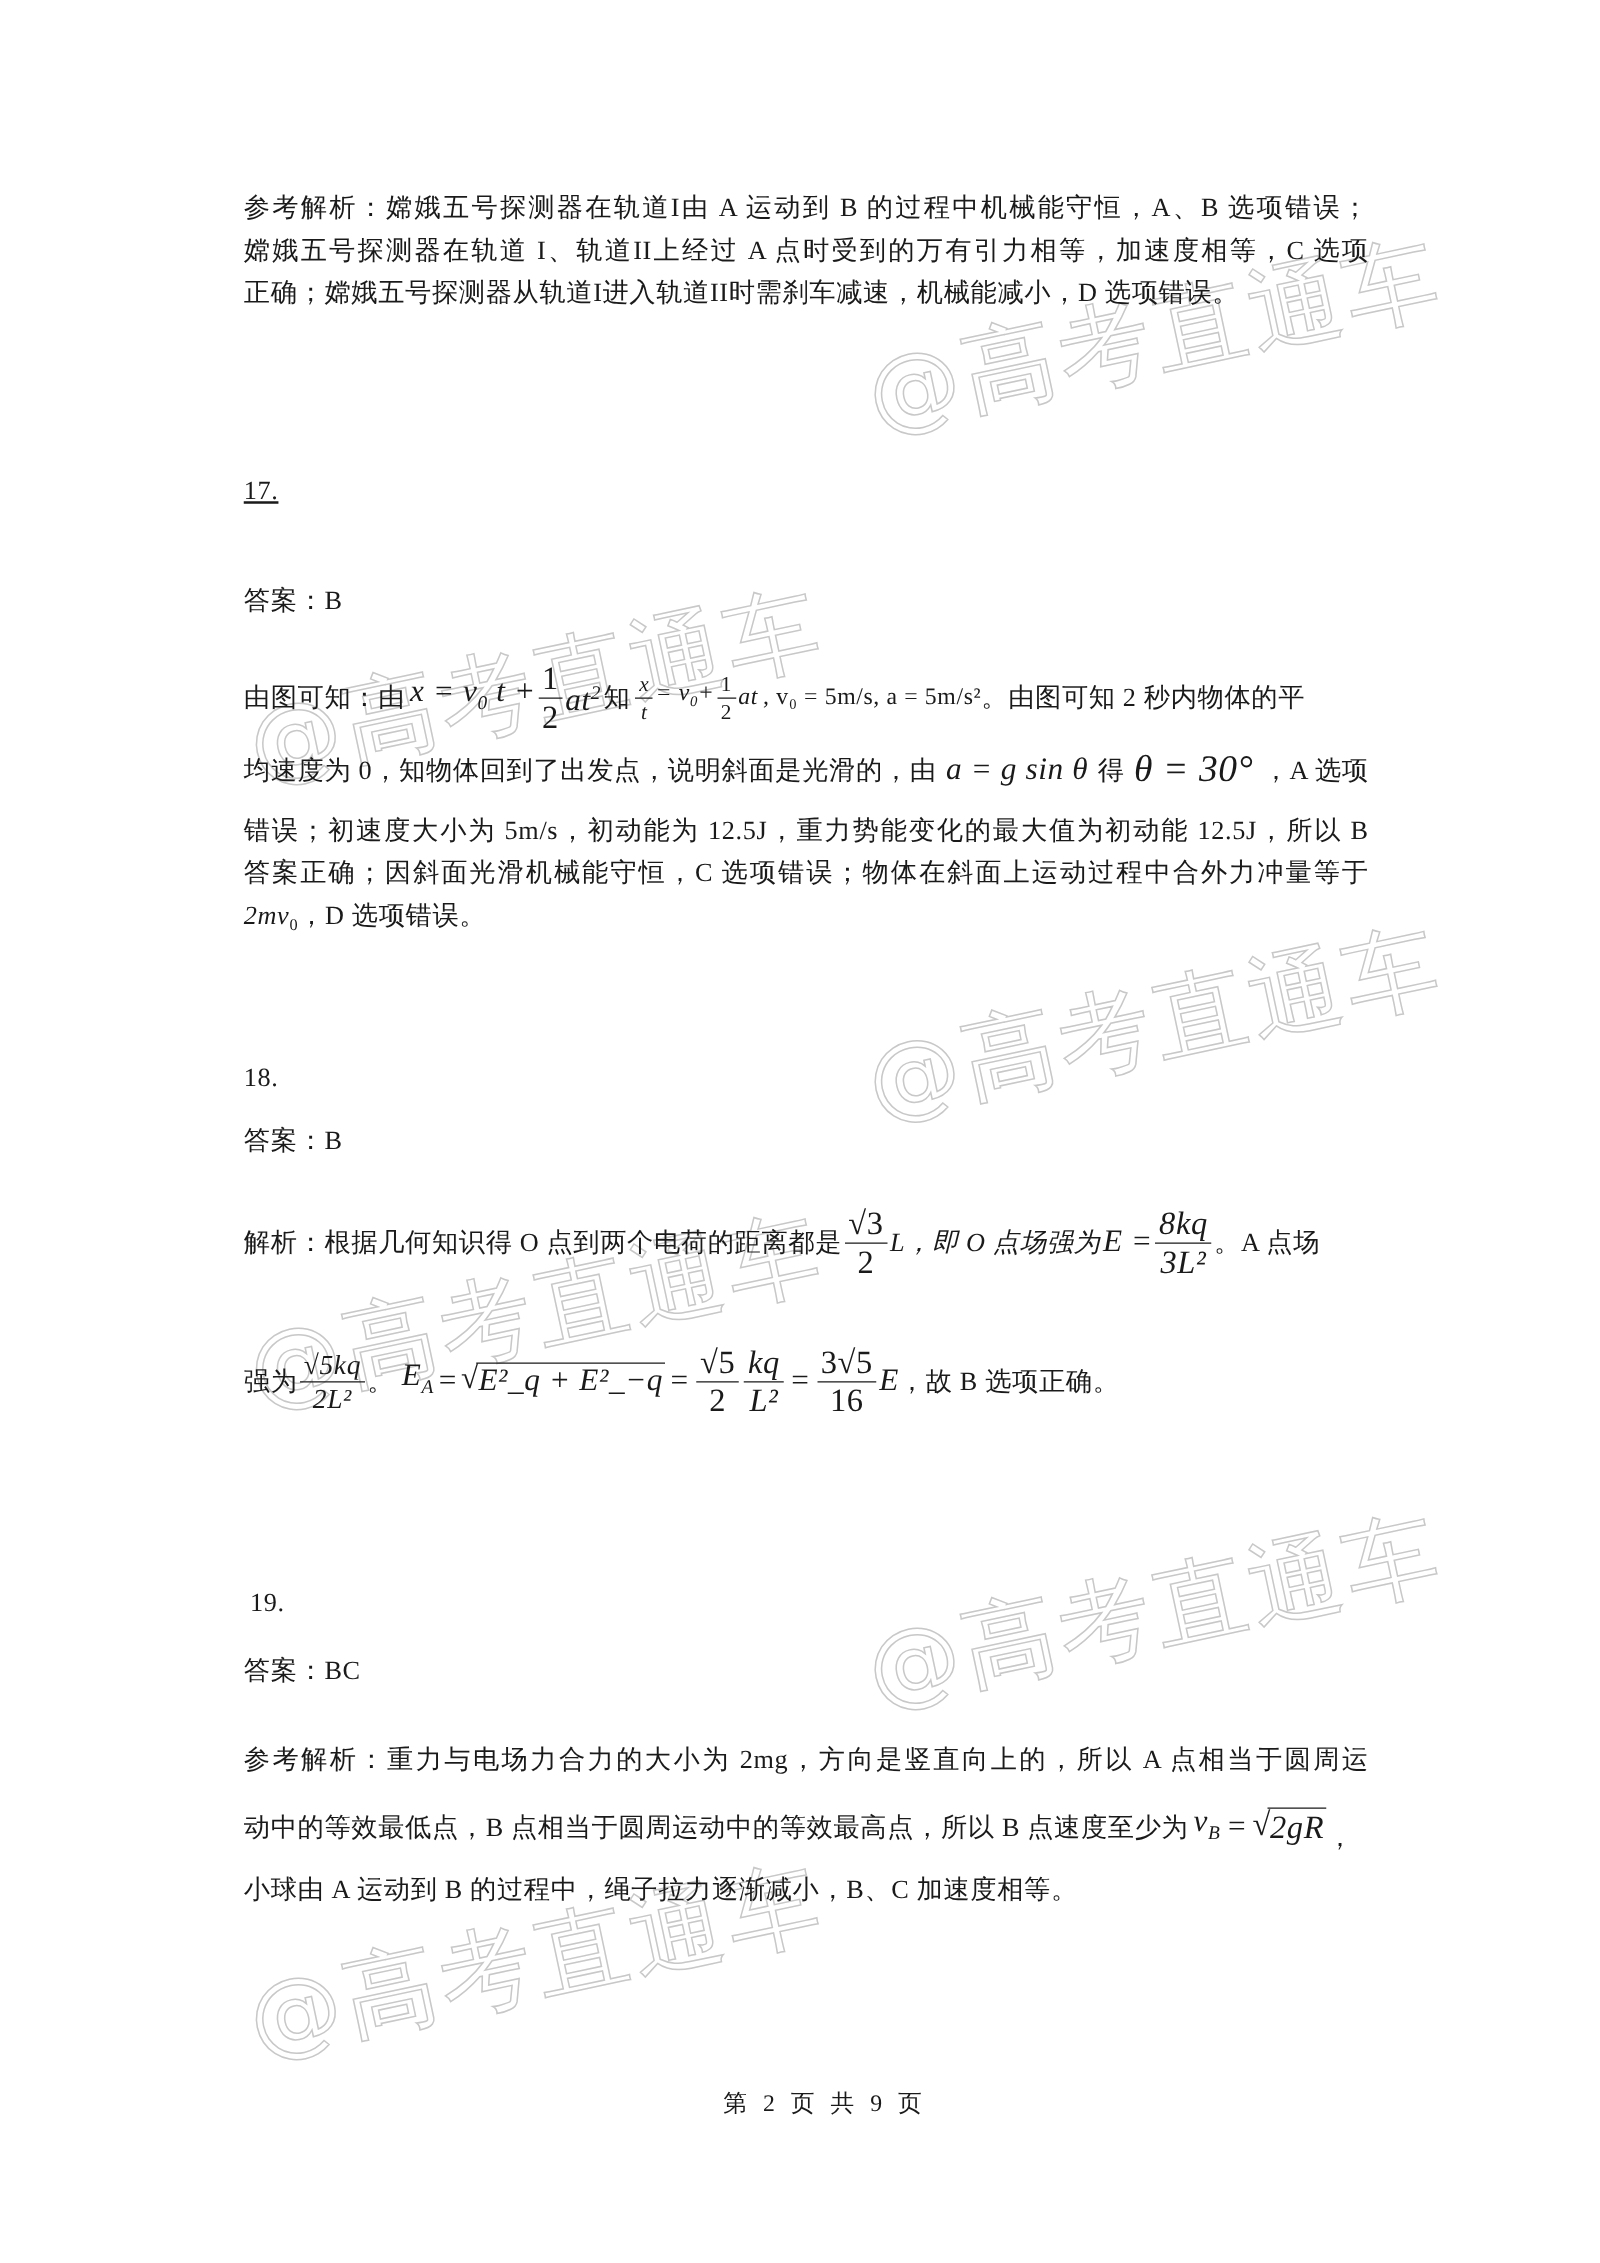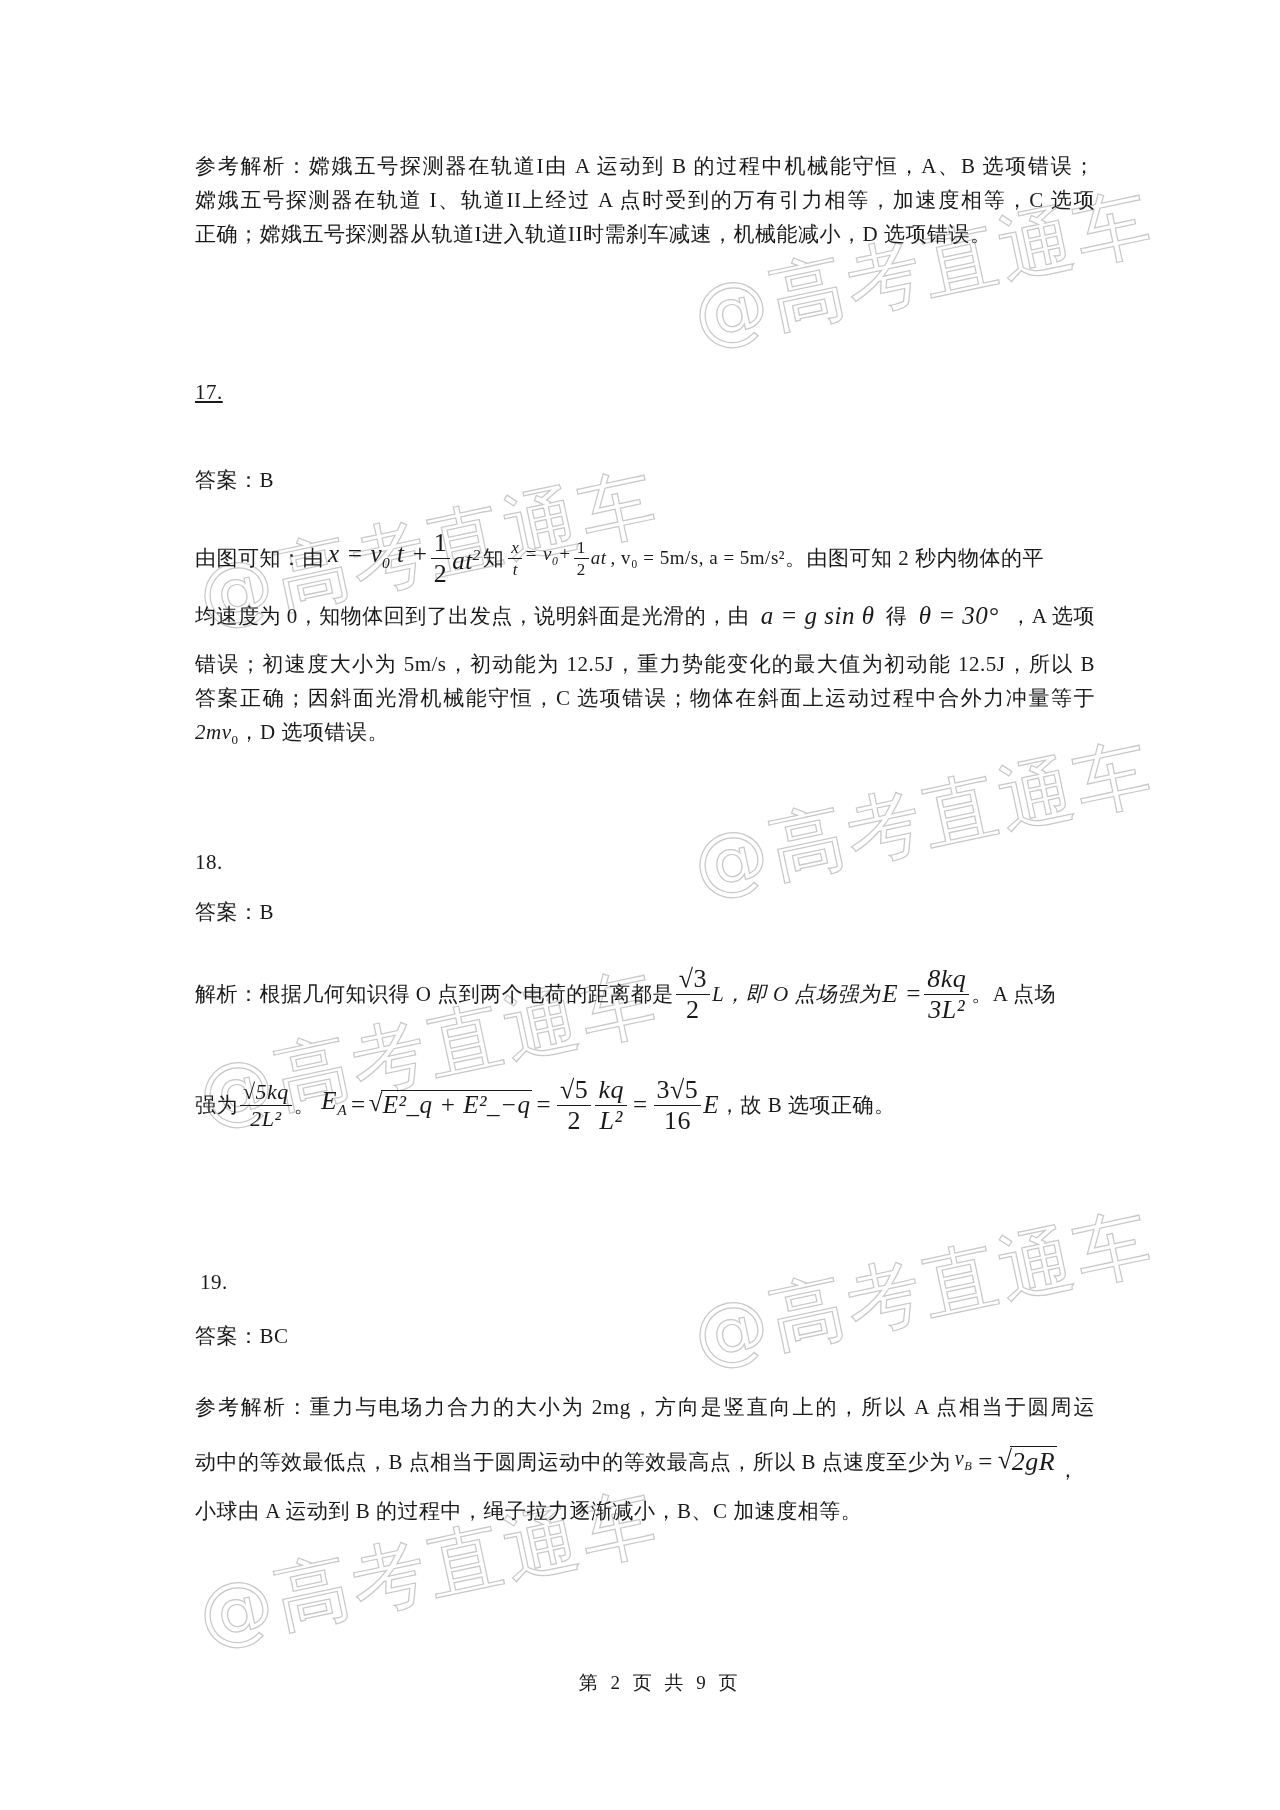--- a/index.html
+++ b/index.html
@@ -69,21 +69,21 @@
     </span>
     <span class="m" style="font-size:19px;">at</span>
     <span style="font-size:19px;margin-left:4px;">, v₀ = 5m/s, a = 5m/s²</span>
     <span>。由图可知 2 秒内物体的平</span>
   </div>
 
   <div class="line" style="top:598px;height:36px;display:flex;align-items:center;justify-content:space-between;">
     <span>均速度为 0，知物体回到了出发点，说明斜面是光滑的，由</span>
     <span class="m" style="font-size:25px;">a = g sin θ</span>
     <span>得</span>
-    <span class="m" style="font-size:25px;">θ = 30°</span>
+    <span class="m" style="font-size:30px;">θ = 30°</span>
     <span>，A 选项</span>
   </div>
 
   <div class="line just" style="top:650px;">错误；初速度大小为 5m/s，初动能为 12.5J，重力势能变化的最大值为初动能 12.5J，所以 B</div>
   <div class="line just" style="top:684px;">答案正确；因斜面光滑机械能守恒，C 选项错误；物体在斜面上运动过程中合外力冲量等于</div>
   <div class="line" style="top:718px;">
     <span class="m">2mv</span><sub>0</sub><span>，D 选项错误。</span>
   </div>
 </div>
 
@@ -134,21 +134,21 @@
     <span>，故 B 选项正确。</span>
   </div>
 </div>
 
 <div>
   <div class="line" style="top:1268px;left:200px;">19.</div>
   <div class="line" style="top:1322px;">答案：BC</div>
   <div class="line just" style="top:1393px;">参考解析：重力与电场力合力的大小为 2mg，方向是竖直向上的，所以 A 点相当于圆周运</div>
   <div class="line" style="top:1440px;height:44px;display:flex;align-items:center;">
     <span>动中的等效最低点，B 点相当于圆周运动中的等效最高点，所以 B 点速度至少为</span>
-    <span class="m" style="font-size:20px;margin-left:4px;"><span>v</span><sub>B</sub></span>
+    <span class="m" style="font-size:25px;margin-left:4px;"><span>v</span><sub>B</sub></span>
     <span style="font-size:25px;margin:0 6px;">=</span>
     <span class="sqrt m" style="font-size:26px;"><span class="rad">2gR</span></span>
     <span style="align-self:flex-end;">，</span>
   </div>
   <div class="line" style="top:1497px;">小球由 A 运动到 B 的过程中，绳子拉力逐渐减小，B、C 加速度相等。</div>
 </div>
 
 <div class="footer">第 2 页 共 9 页</div>
 
 </body></html>

